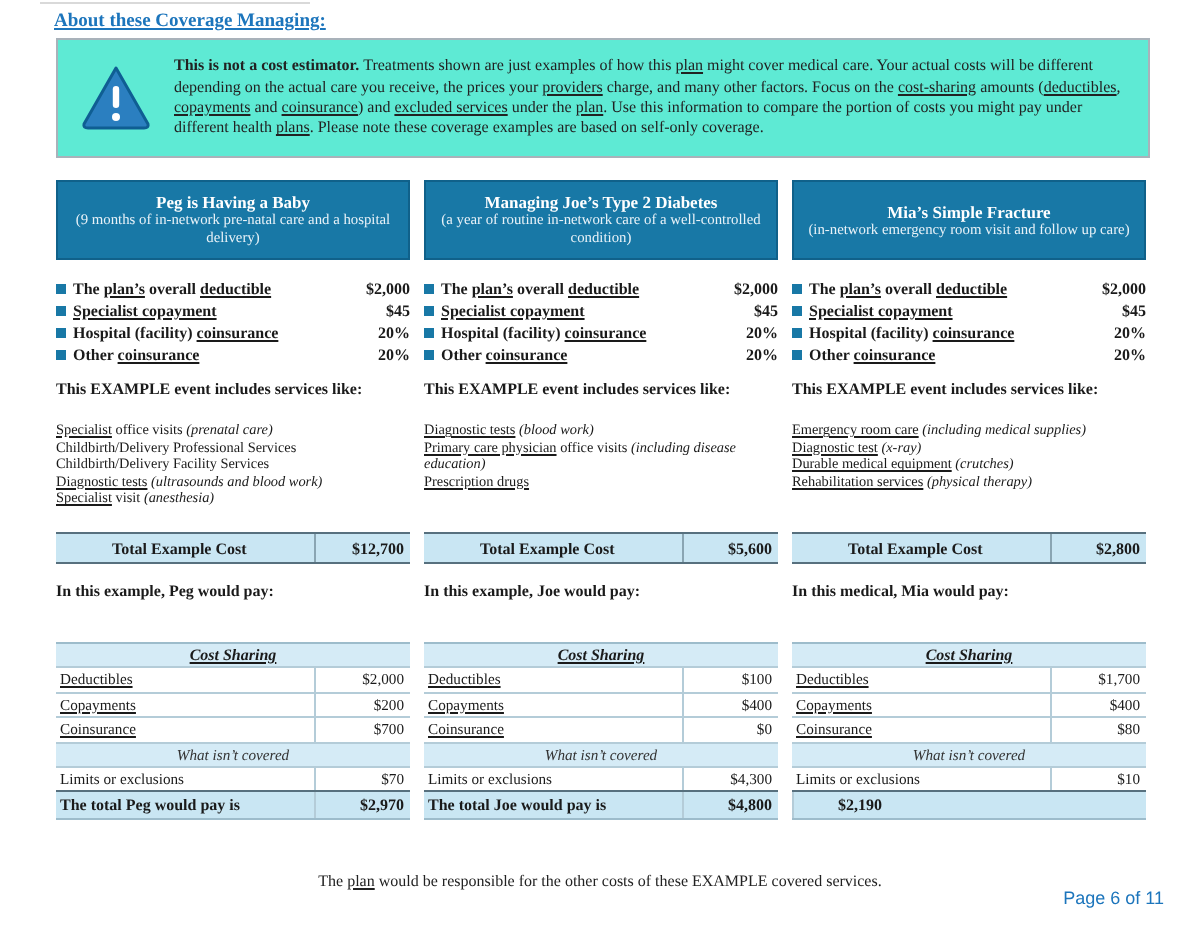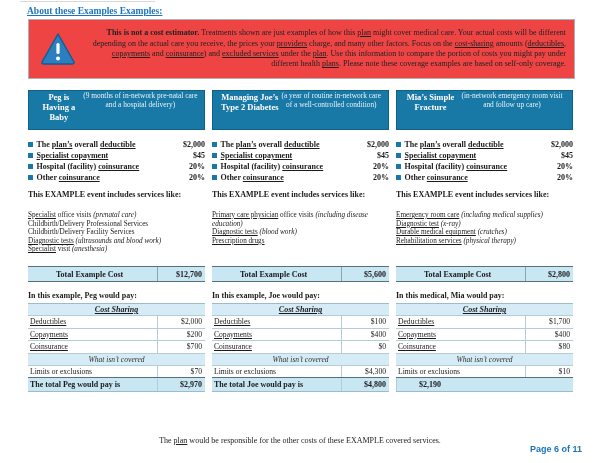--- a/index.html
+++ b/index.html
@@ -14,37 +14,37 @@
   .top-fragment{
     position:absolute;left:20px;top:1px;width:135px;height:1px;background:#d9d9d9;
   }
   .doc-title{
     position:absolute;left:27px;top:6px;
     font-size:9.5px;font-weight:bold;color:#1c75bc;text-decoration:underline;
     margin:0;
   }
   .notice{
     position:absolute;left:28px;top:19px;width:545px;height:58px;
-    background:#ef4444;border:1px solid #a9b2ba;
-    display:flex;align-items:center;text-align:right;
+    background:#5eead4;border:1px solid #a9b2ba;
+    display:flex;align-items:center;
   }
   .notice-icon{flex:0 0 58px;display:flex;justify-content:center;align-items:center;}
   .notice-text{
     margin:0;padding:2px 8px 2px 0;
     font-size:8px;line-height:10.4px;color:#222;
   }
   .columns{
     position:absolute;left:28px;top:90px;width:546px;
     display:flex;gap:7px;
   }
   .col{width:177px;display:flex;flex-direction:column;}
   .col-header{
     height:40px;background:#1878a6;border:1px solid #10618a;
     color:#ffffff;text-align:center;
-    display:flex;flex-direction:row;justify-content:center;
+    display:flex;flex-direction:column;justify-content:center;
     padding:1px 6px;box-sizing:border-box;
   }
   .col-title{font-size:8.5px;font-weight:bold;line-height:10px;}
   .col-sub{font-size:7.4px;line-height:8.6px;color:#e8f2f8;}
   .facts{margin-top:9px;height:44px;}
   .fact{display:flex;align-items:baseline;font-size:8px;font-weight:bold;line-height:11px;}
   .bullet{
     flex:0 0 4.5px;height:4.5px;background:#1878a6;
     align-self:center;margin-right:4px;
   }
@@ -55,21 +55,21 @@
   .service-line{margin:0;}
   .total-cost-row{
     height:14px;background:#c9e6f3;
     border-top:1.2px solid #57707e;border-bottom:1.2px solid #57707e;
     display:flex;align-items:center;
     font-size:8px;font-weight:bold;padding-left:25px;
   }
   .tc-label{flex:1 1 auto;padding-left:3px;}
   .tc-value{flex:0 0 44px;text-align:right;padding-right:3px;border-left:1px solid #8aa5b2;align-self:stretch;display:flex;align-items:center;justify-content:flex-end;}
   .pay-heading{margin-top:9px;font-size:8px;font-weight:bold;height:11px;}
-  .cs-table{margin-top:1px;border-bottom:1px solid #9dbccb;}
+  .cs-table{margin-top:19px;border-bottom:1px solid #9dbccb;}
   .cs-header{
     height:11px;background:#d5ebf6;text-align:center;
     font-size:8px;font-weight:bold;font-style:italic;text-decoration:underline;
     border-top:1px solid #9dbccb;line-height:11px;
   }
   .cs-row{
     display:flex;height:11.5px;align-items:center;
     border-top:1px solid #b4ccd8;font-size:7.6px;
   }
   .cs-label{flex:1 1 auto;padding-left:2px;}
@@ -85,29 +85,29 @@
     background:#c9e6f3;border-top:1.2px solid #57707e;
     font-size:8px;font-weight:bold;
   }
   .footer-note{
     position:absolute;left:0;top:436px;width:600px;
     text-align:center;font-size:8px;color:#222;
   }
   .page-number{
     position:absolute;right:18px;top:444px;
     font-family:"Liberation Sans", sans-serif;
-    font-size:9px;font-weight:bold;color:#1c75bc;text-align:center;
+    font-size:9px;font-weight:normal;color:#1c75bc;text-align:center;
   }
 </style>
 </head>
 <body>
 
 <div class="page">
   <div class="top-fragment"></div>
-  <h1 class="doc-title">About these Examples Examples:</h1>
+  <h1 class="doc-title">About these Coverage Managing:</h1>
 
   <div class="notice">
     <span class="notice-icon">
       <svg width="38" height="36" viewBox="0 0 38 36">
         <path d="M19 3 L35 31 Q35.5 33 33 33 L5 33 Q2.5 33 3 31 Z" fill="#2b7fc0" stroke="#0f5e93" stroke-width="1.5" stroke-linejoin="round"></path>
         <rect x="17.4" y="12" width="3.2" height="11" rx="1.6" fill="#ffffff"></rect>
         <circle cx="19" cy="27.5" r="2" fill="#ffffff"></circle>
       </svg>
     </span>
     <p class="notice-text"><span style="font-weight: bold;">This is not a cost estimator. </span><span>Treatments shown are just examples of how this </span><span style="text-decoration: underline;">plan</span><span> might cover medical care. Your actual costs will be different depending on the actual care you receive, the prices your </span><span style="text-decoration: underline;">providers</span><span> charge, and many other factors. Focus on the </span><span style="text-decoration: underline;">cost-sharing</span><span> amounts (</span><span style="text-decoration: underline;">deductibles</span><span>, </span><span style="text-decoration: underline;">copayments</span><span> and </span><span style="text-decoration: underline;">coinsurance</span><span>) and </span><span style="text-decoration: underline;">excluded services</span><span> under the </span><span style="text-decoration: underline;">plan</span><span>. Use this information to compare the portion of costs you might pay under different health </span><span style="text-decoration: underline;">plans</span><span>. Please note these coverage examples are based on self-only coverage.</span></p>
@@ -203,22 +203,22 @@
             <span class="fact-value">20%</span>
           </div>
         <div class="fact">
             <span class="bullet"></span>
             <span class="fact-label"><span>Other </span><span style="text-decoration: underline;">coinsurance</span></span>
             <span class="fact-value">20%</span>
           </div>
       </div>
       <div class="event-heading">This EXAMPLE event includes services like:</div>
       <div class="services">
+        <p class="service-line"><span style="text-decoration: underline;">Diagnostic tests</span><span> </span><span style="font-style: italic;">(blood work)</span></p>
         <p class="service-line"><span style="text-decoration: underline;">Primary care physician</span><span> office visits </span><span style="font-style: italic;">(including disease education)</span></p>
-        <p class="service-line"><span style="text-decoration: underline;">Diagnostic tests</span><span> </span><span style="font-style: italic;">(blood work)</span></p>
         <p class="service-line"><span style="text-decoration: underline;">Prescription drugs</span></p>
       </div>
       <div class="total-cost-row">
         <span class="tc-label">Total Example Cost</span>
         <span class="tc-value">$5,600</span>
       </div>
       <div class="pay-heading">In this example, Joe would pay:</div>
       <div class="cs-table">
         <div class="cs-header">Cost Sharing</div>
         <div class="cs-row">

